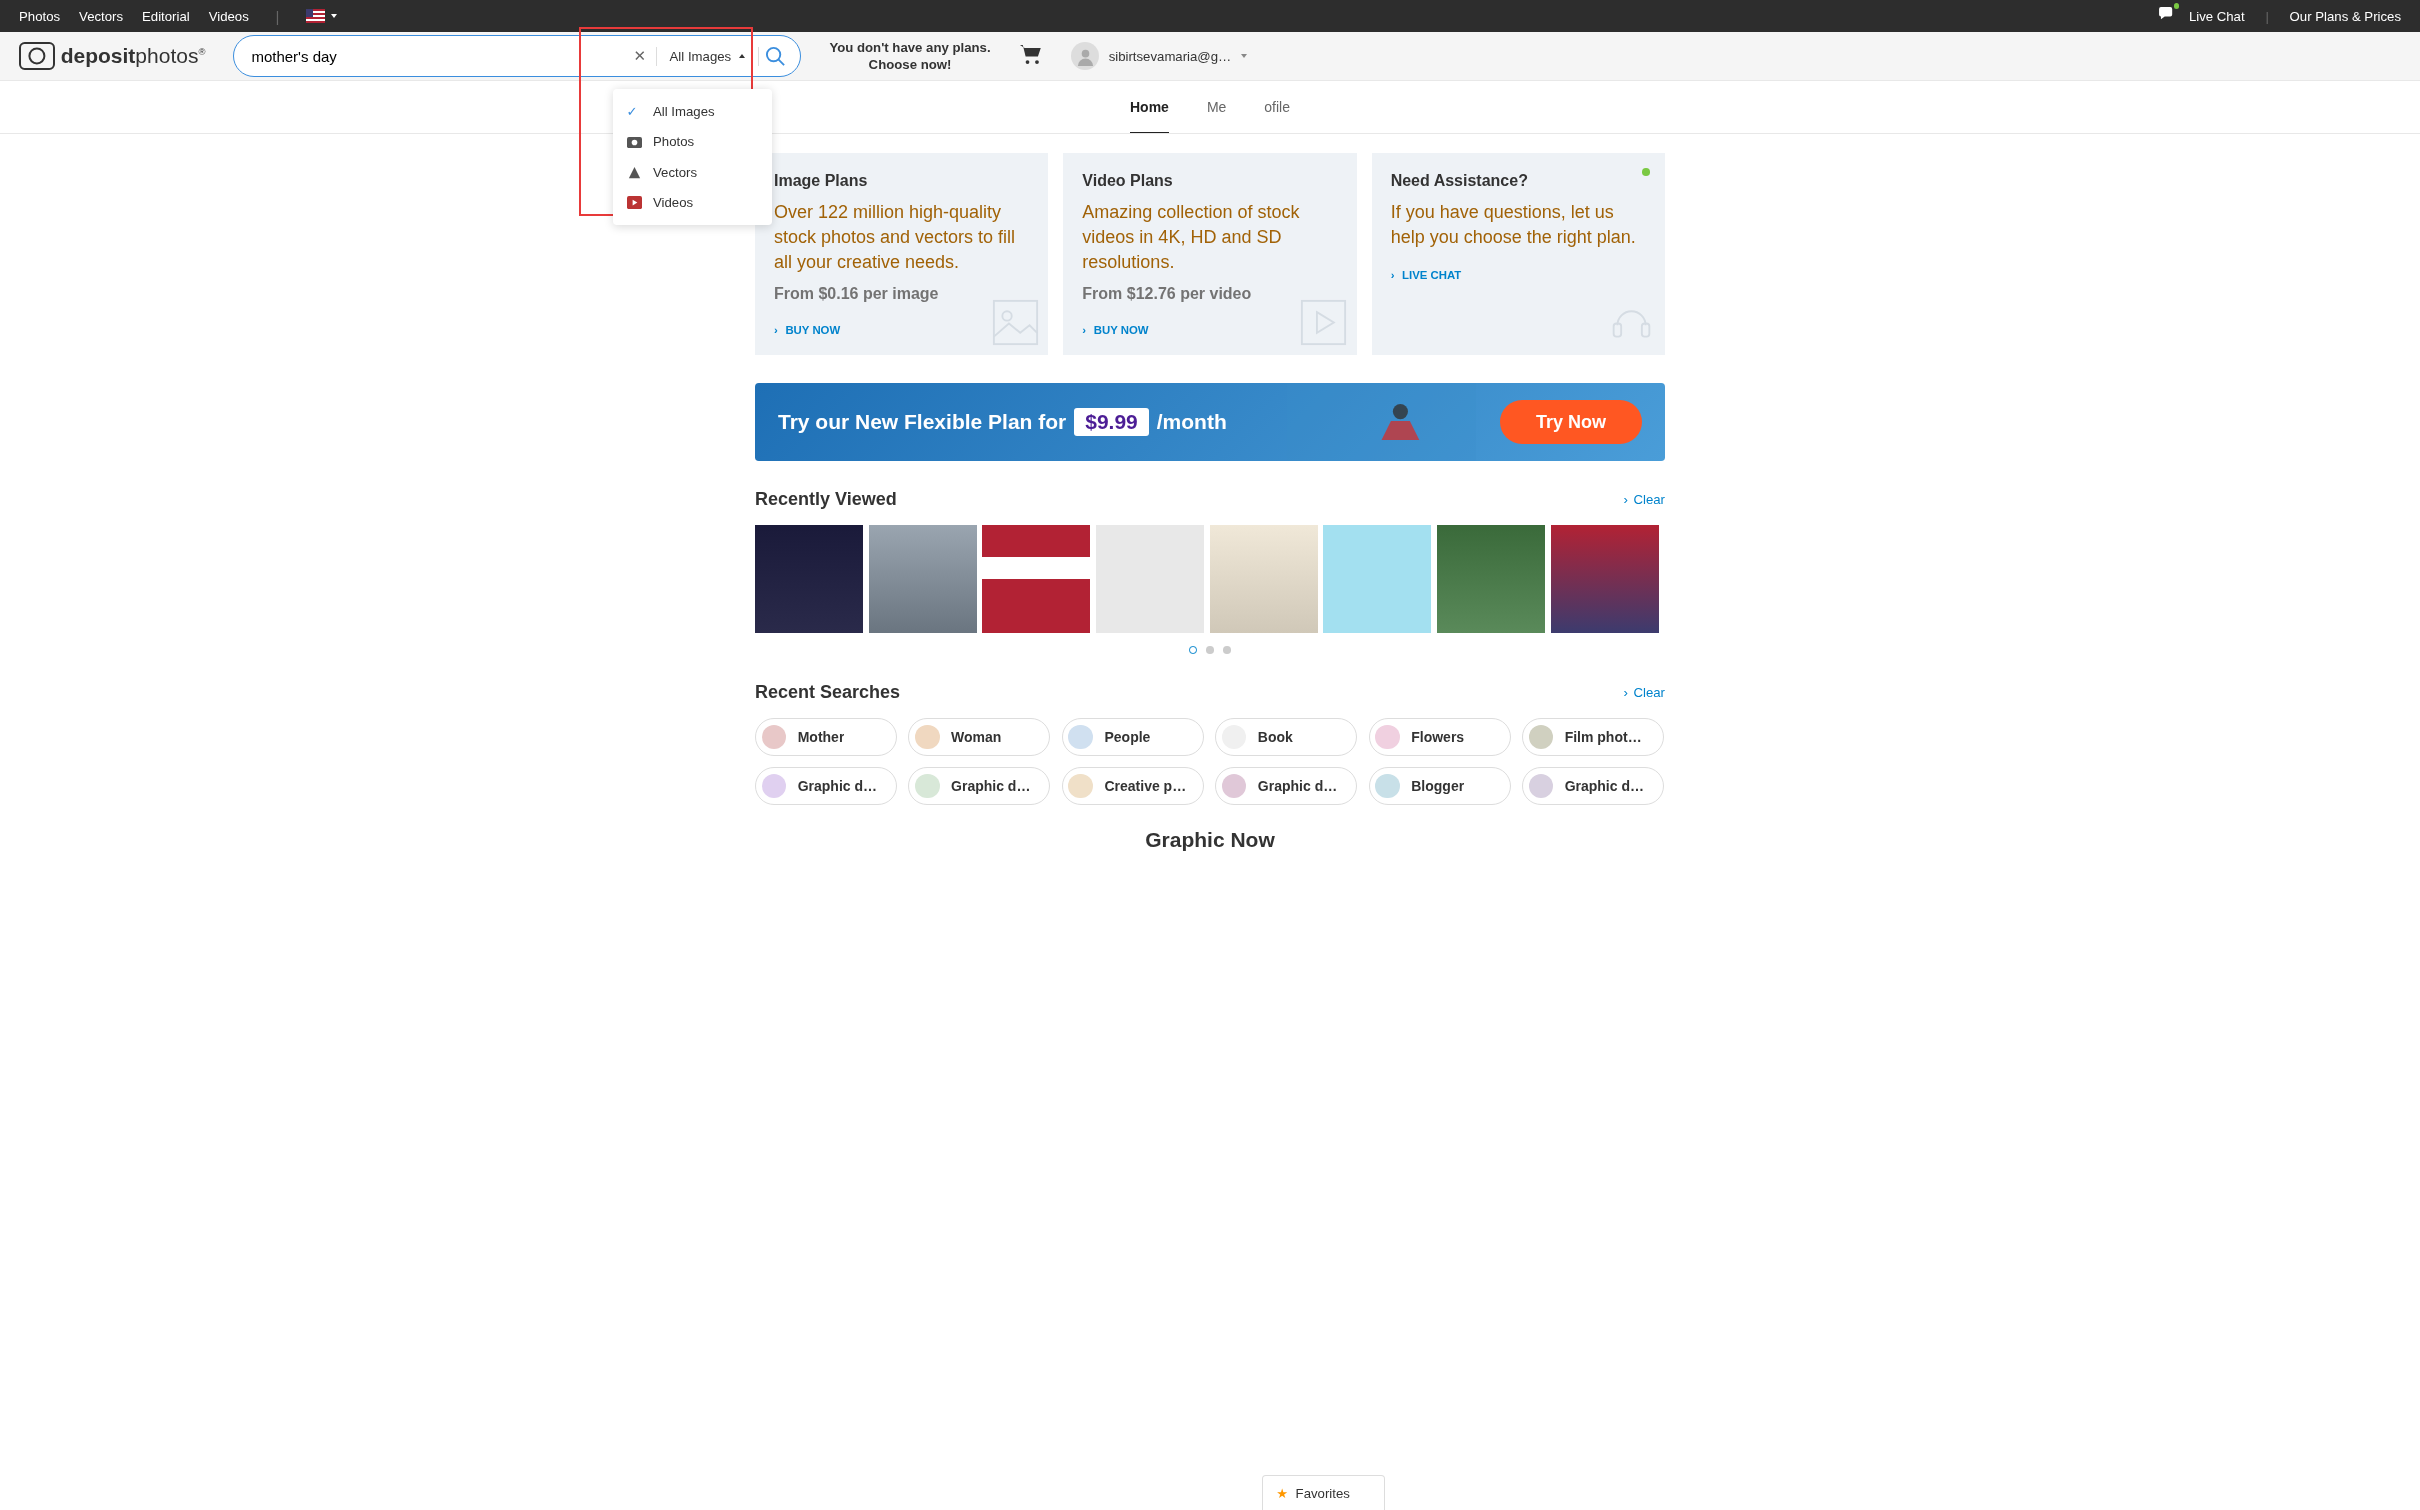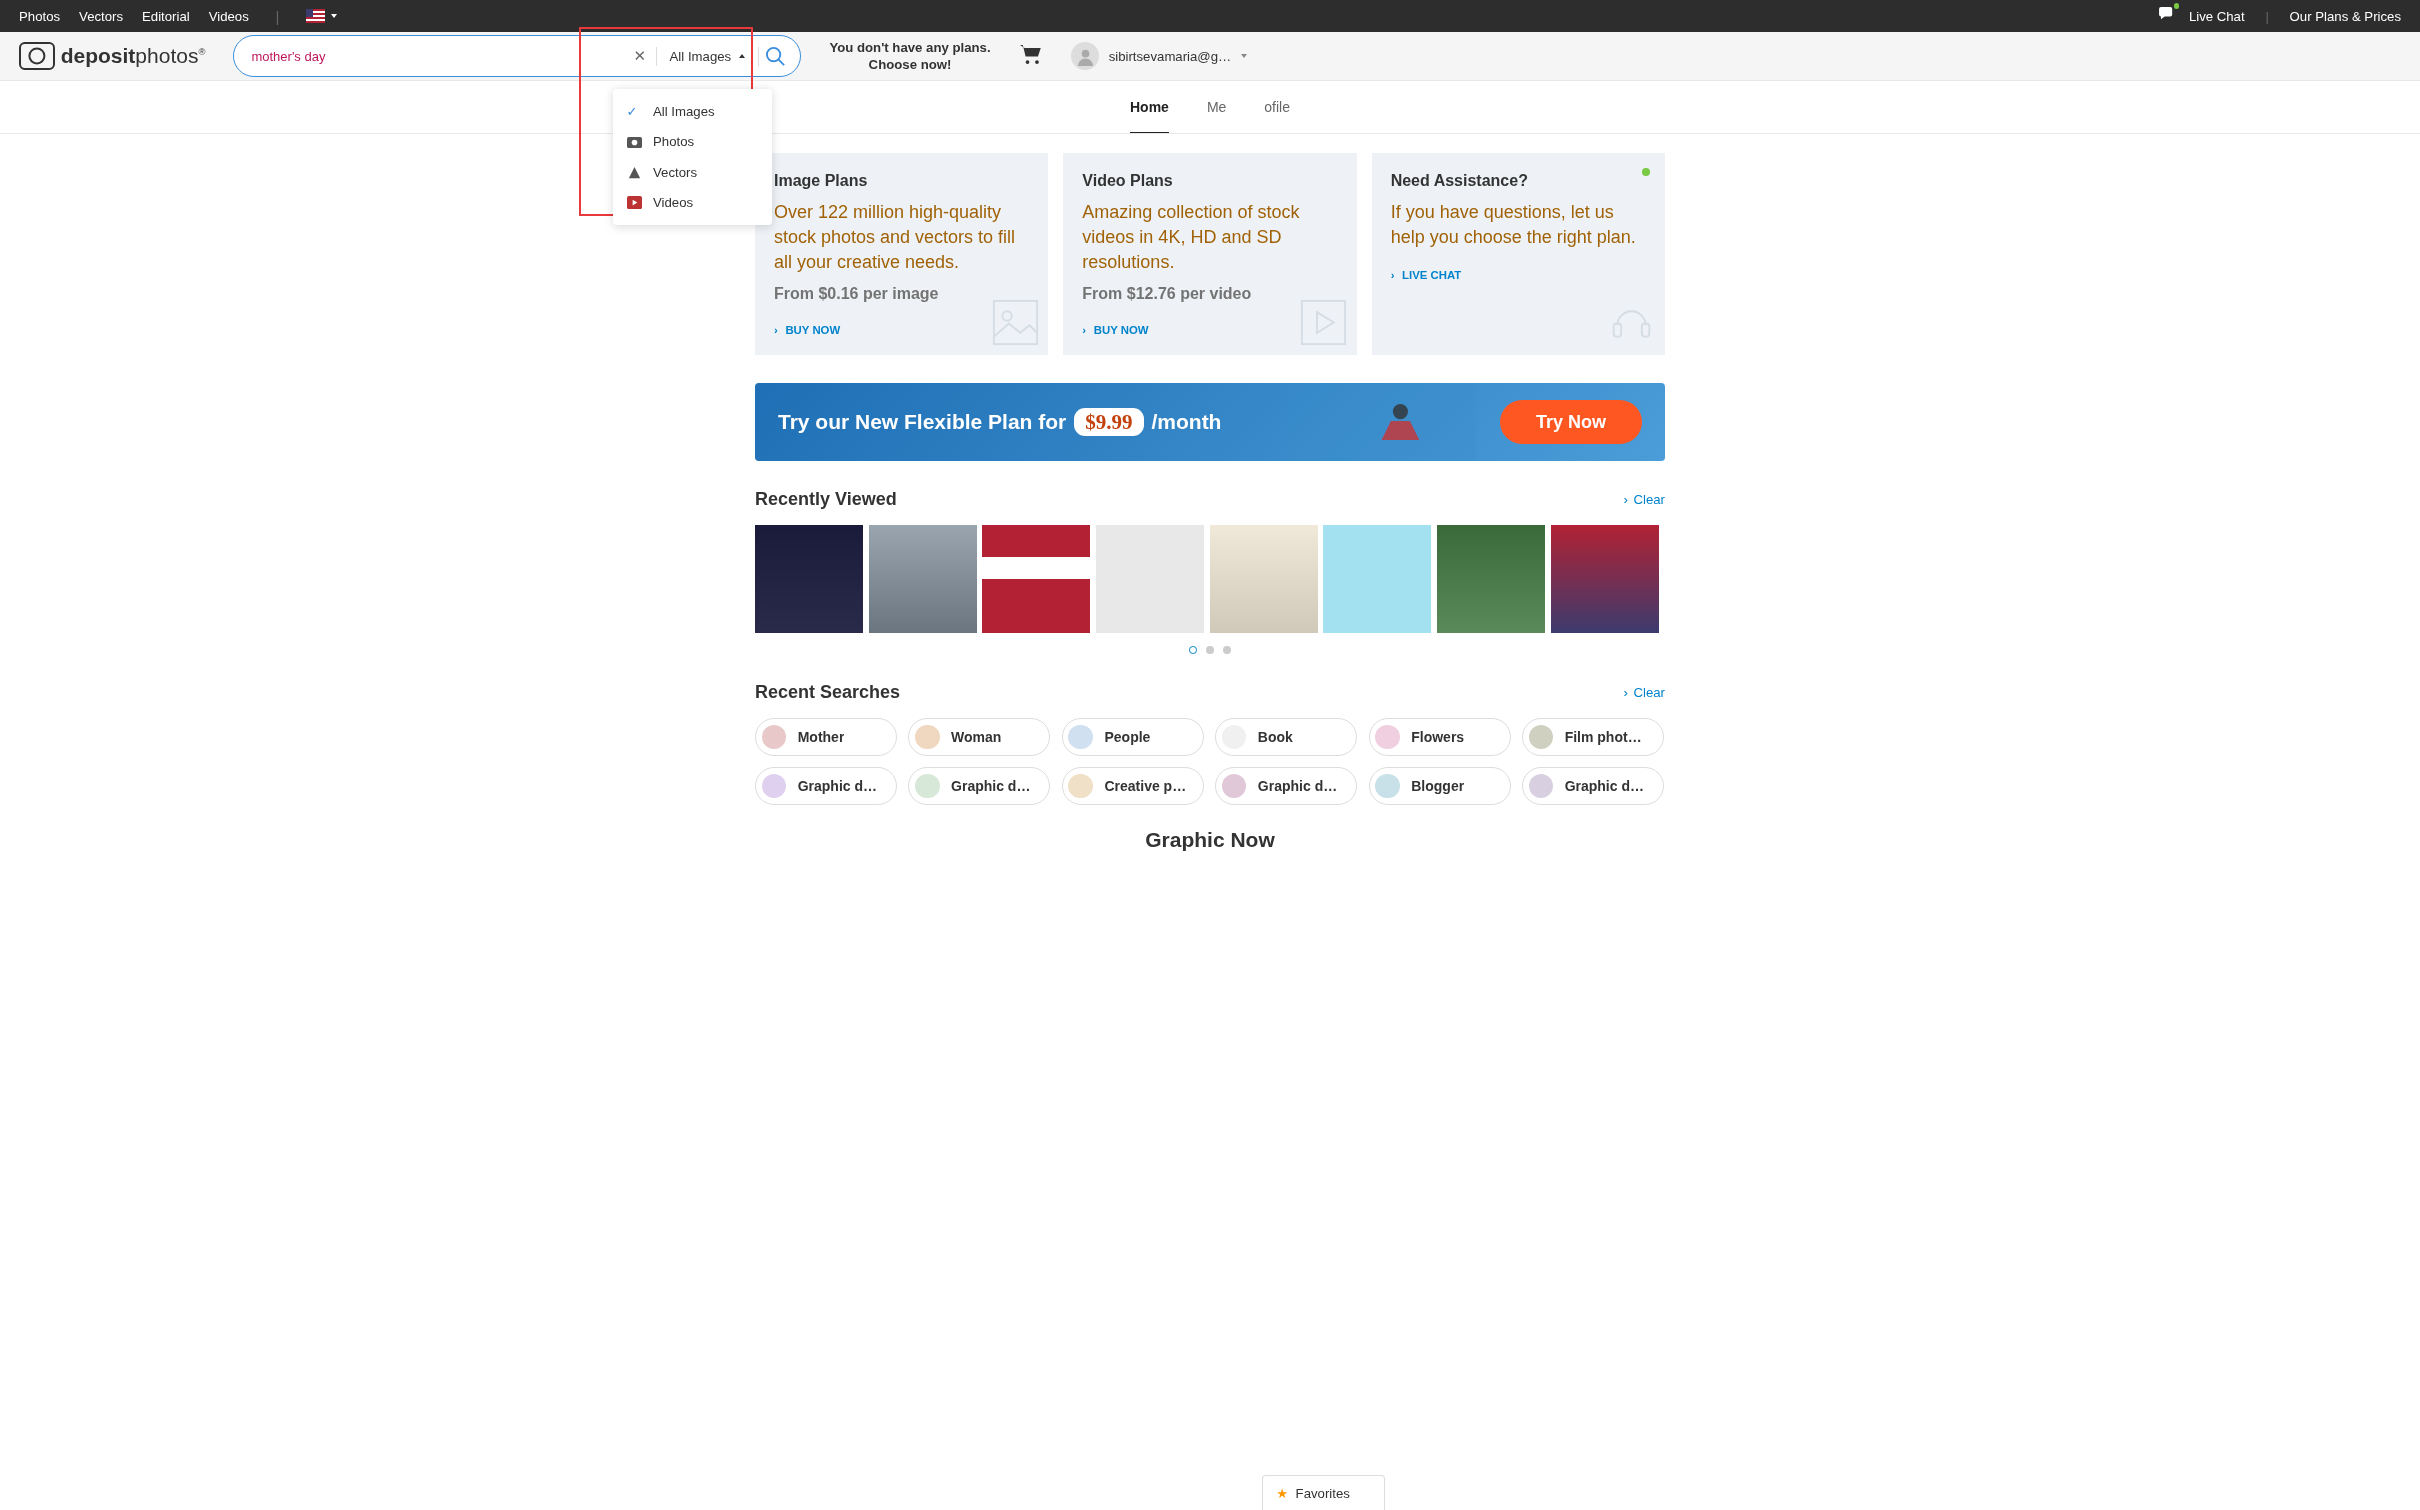--- a/index.html
+++ b/index.html
@@ -15,21 +15,21 @@
 .chat-ico { position: relative; }
 .chat-ico .dot { position: absolute; top: -3.8px; right: -3.8px; width: 5.7px; height: 5.7px; background: #7ac943; border-radius: 50%; }
 .header { background: #f5f5f5; height: 49px; display: flex; align-items: center; padding: 0 19px; gap: 28px; border-bottom: 0.9px solid #e8e8e8; }
 .logo { display: flex; align-items: center; gap: 5.7px; }
 .logo-cam { width: 36px; height: 28px; border: 2.8px solid #333; border-radius: 5.7px; position: relative; }
 .logo-cam::before { content: ""; position: absolute; top: 50%; left: 50%; transform: translate(-50%, -50%); width: 13.2px; height: 13.2px; border: 2.8px solid #333; border-radius: 50%; }
 .logo-text { font-size: 21px; font-weight: 400; color: #333; }
 .logo-text b { font-weight: 700; }
 .logo-r { font-size: 9.5px; vertical-align: super; }
 .search-wrap { flex: 1; max-width: 568px; display: flex; align-items: center; border: 0.9px solid #3b8ede; border-radius: 28px; background: #fff; height: 42px; padding: 0 7.6px 0 17px; position: relative; }
-.search-input { flex: 1; border: none; outline: none; font-size: 13px; color: #be185d; }
+.search-input { flex: 1; border: none; outline: none; font-size: 15px; color: #000000; }
 .search-clear { padding: 0 9.5px; color: #666; cursor: pointer; font-size: 15px; }
 .search-divider { width: 0.9px; height: 19px; background: #ddd; }
 .search-type { display: flex; align-items: center; gap: 7.6px; padding: 0 13.2px; font-size: 13.2px; color: #333; cursor: pointer; }
 .search-btn { width: 34px; height: 34px; display: flex; align-items: center; justify-content: center; color: #3b8ede; cursor: pointer; }
 .header-msg { text-align: center; font-size: 13.2px; font-weight: 600; color: #333; line-height: 1.3; }
 .cart { color: #333; }
 .user { display: flex; align-items: center; gap: 9.5px; font-size: 13.2px; color: #333; }
 .avatar { width: 28px; height: 28px; background: #ddd; border-radius: 50%; display: flex; align-items: center; justify-content: center; }
 .dropdown { position: absolute; top: 53px; left: 379px; width: 159px; background: #fff; box-shadow: 0 1.9px 9.5px rgba(0,0,0,0.15); border-radius: 3.8px; padding: 7.6px 0; z-index: 100; }
 .dropdown-item { display: flex; align-items: center; padding: 7.6px 13.2px; gap: 11.4px; font-size: 13.2px; color: #333; cursor: pointer; }
@@ -43,21 +43,21 @@
 .cards { display: flex; gap: 15px; margin-bottom: 28px; }
 .card { flex: 1; background: #eef2f6; padding: 19px; position: relative; }
 .card h3 { font-size: 16px; font-weight: 700; margin-bottom: 9.5px; }
 .card p { font-size: 18px; color: #a16207; line-height: 1.4; margin-bottom: 7.6px; }
 .card .price { font-size: 16px; font-weight: 700; color: #737373; margin-bottom: 19px; }
 .card .action { display: flex; align-items: center; gap: 7.6px; color: #0083cc; font-size: 11.4px; font-weight: 700; cursor: pointer; }
 .card .bg-ico { position: absolute; bottom: 9.5px; right: 9.5px; color: #d5dce3; }
 .card .green-dot { position: absolute; top: 15px; right: 15px; width: 7.6px; height: 7.6px; background: #7ac943; border-radius: 50%; }
 .banner { height: 78px; background: linear-gradient(135deg, #1e6fb5, #4a9dd8); border-radius: 3.8px; display: flex; align-items: center; padding: 0 23px; margin-bottom: 28px; position: relative; overflow: hidden; }
 .banner-text { color: #fff; font-size: 21px; font-weight: 700; display: flex; align-items: center; gap: 7.6px; }
-.banner-price { background: #fff; color: #c2410c; padding: 1.9px 11.4px; border-radius: 11px; font-weight: 800; font-family: Liberation Serif, serif; }
+.banner-price { background: #fff; color: #4c1d95; padding: 1.9px 11.4px; border-radius: 3px; font-weight: 800; }
 .banner-btn { margin-left: auto; background: #ff5722; color: #fff; padding: 11.4px 36px; border-radius: 23px; font-size: 18px; font-weight: 600; cursor: pointer; border: none; }
 .banner-surfer { position: absolute; right: 189px; top: 0; width: 189px; height: 78px; opacity: 0.8; }
 .section-head { display: flex; align-items: center; justify-content: space-between; margin-bottom: 15px; }
 .section-head h2 { font-size: 18px; font-weight: 700; }
 .section-head .clear { color: #0083cc; font-size: 13.2px; display: flex; align-items: center; gap: 5.7px; cursor: pointer; }
 .thumbs { display: flex; gap: 5.7px; margin-bottom: 13.2px; }
 .thumb { width: 108px; height: 108px; background: #ccc; flex-shrink: 0; }
 .dots { display: flex; justify-content: center; gap: 9.5px; margin-bottom: 28px; }
 .dots span { width: 7.6px; height: 7.6px; border-radius: 50%; background: #ccc; }
 .dots span.active { width: 7.6px; height: 7.6px; border: 1.9px solid #0083cc; background: #fff; box-sizing: border-box; }

